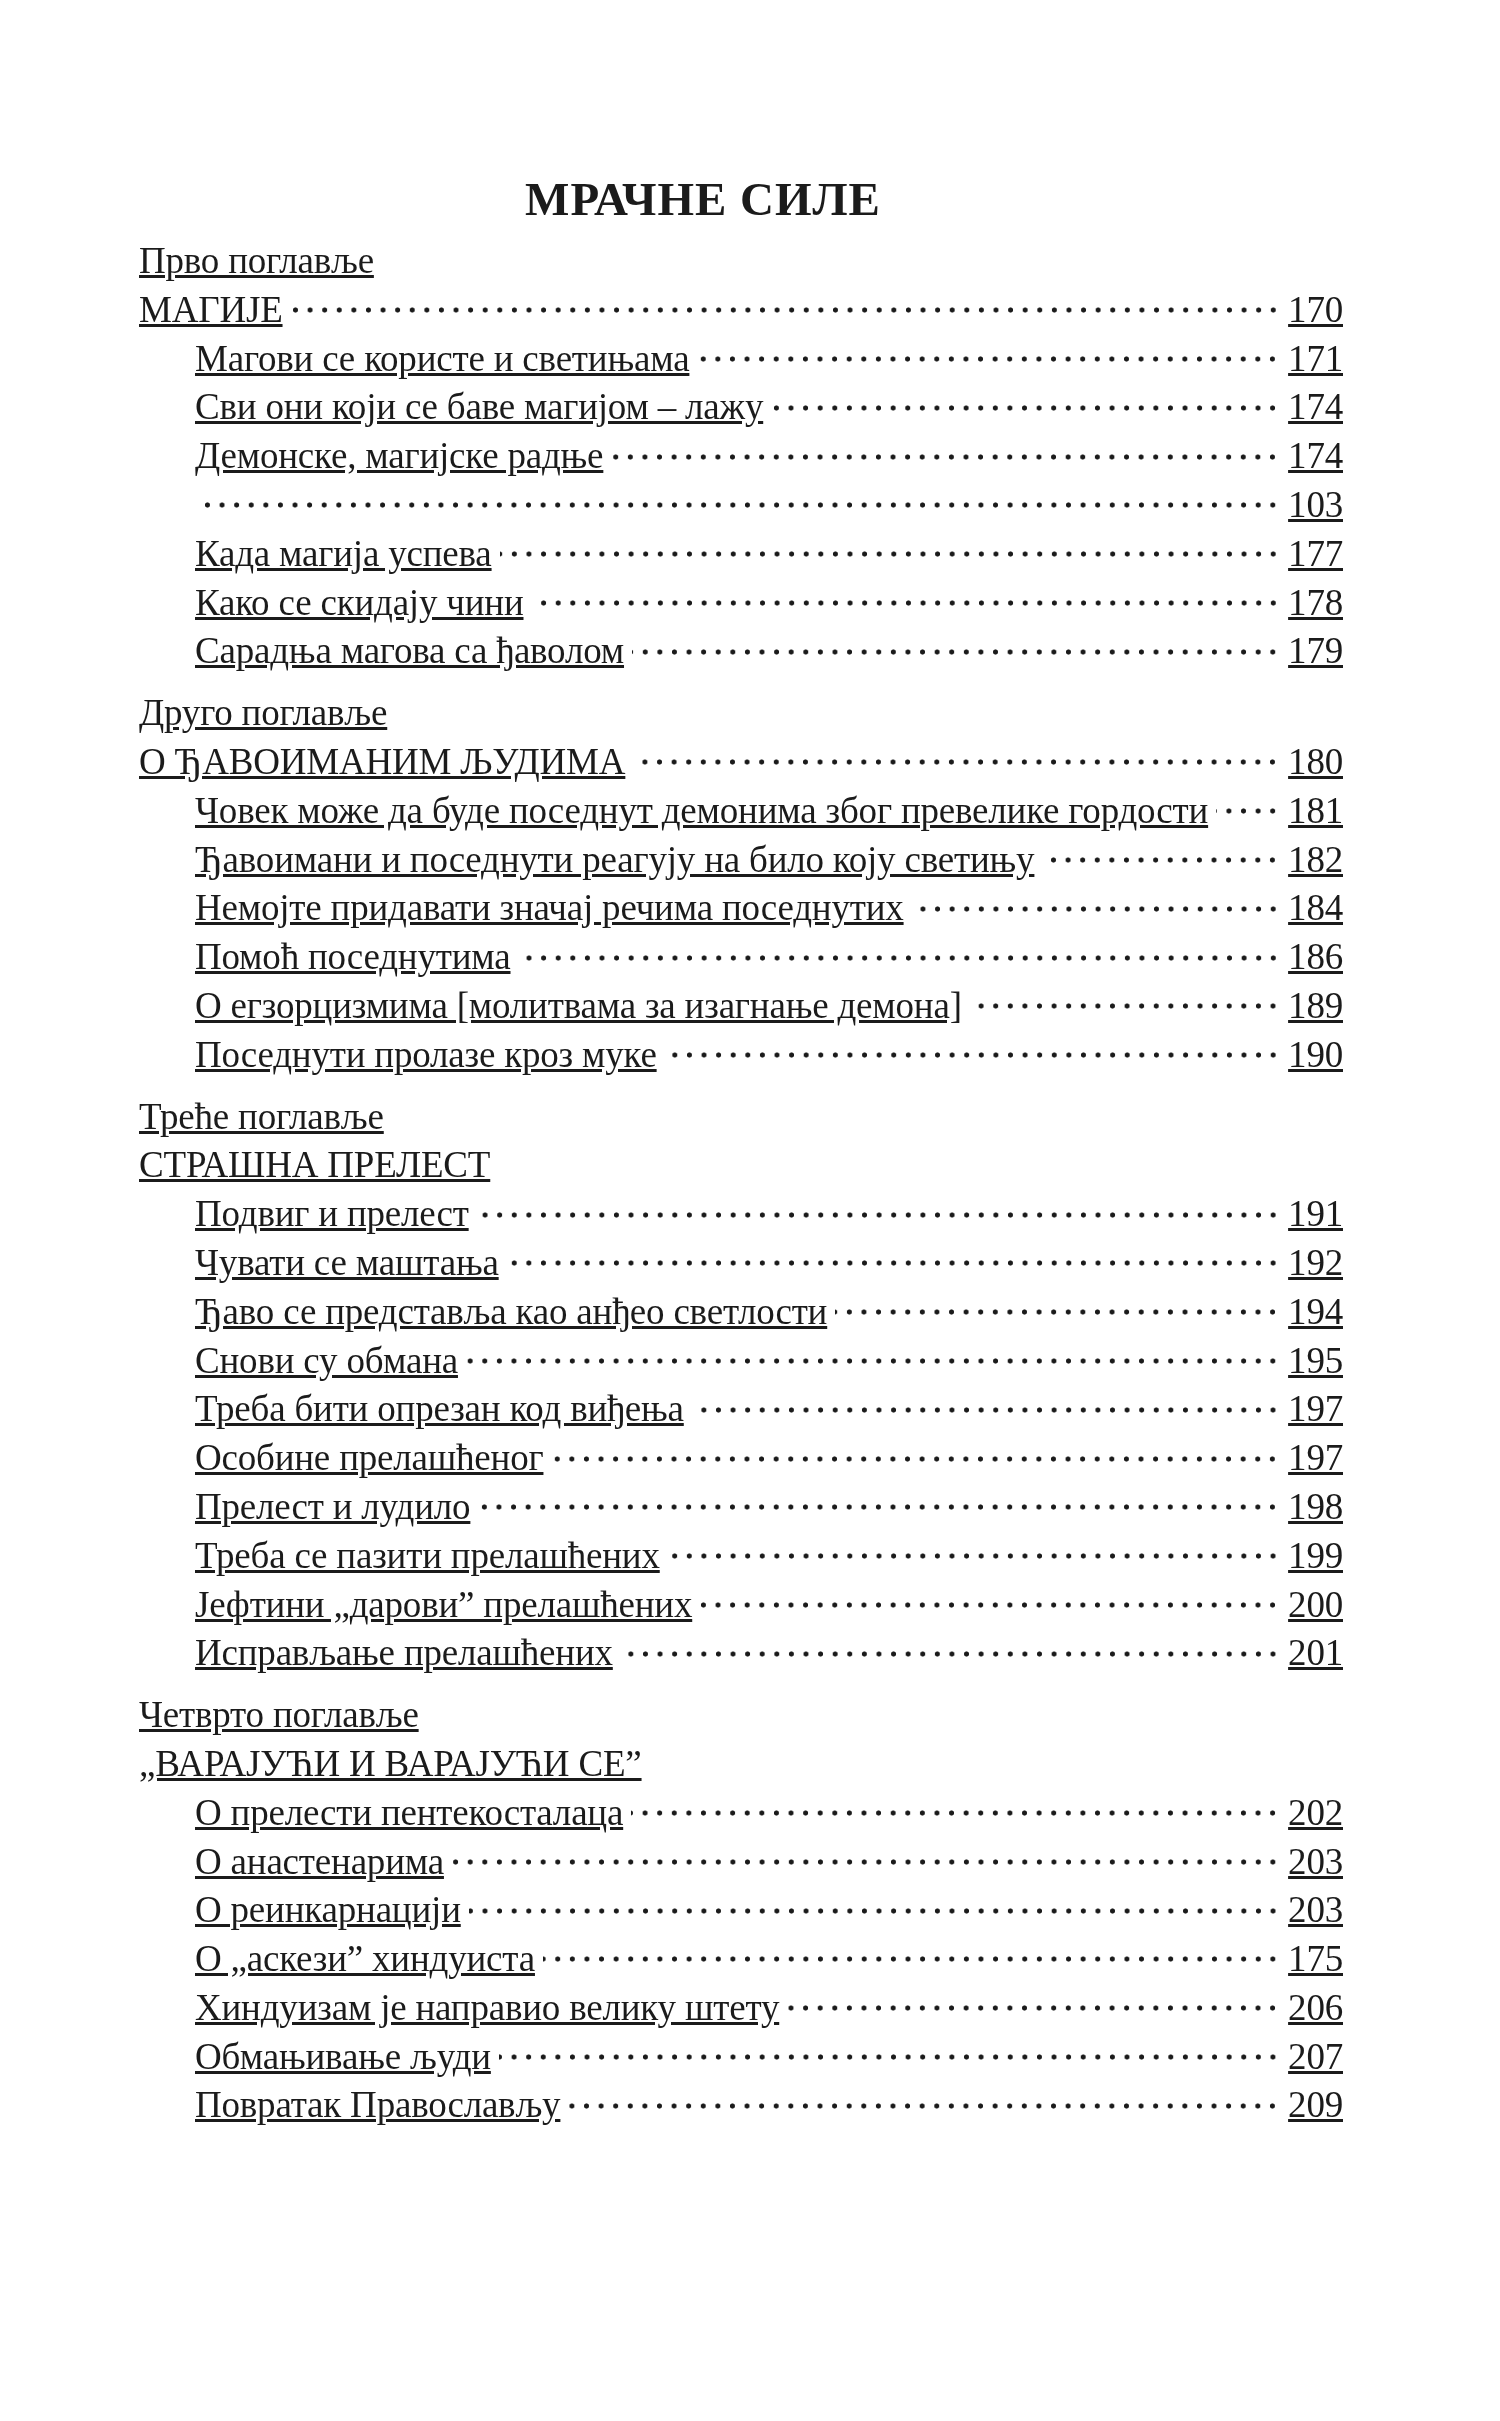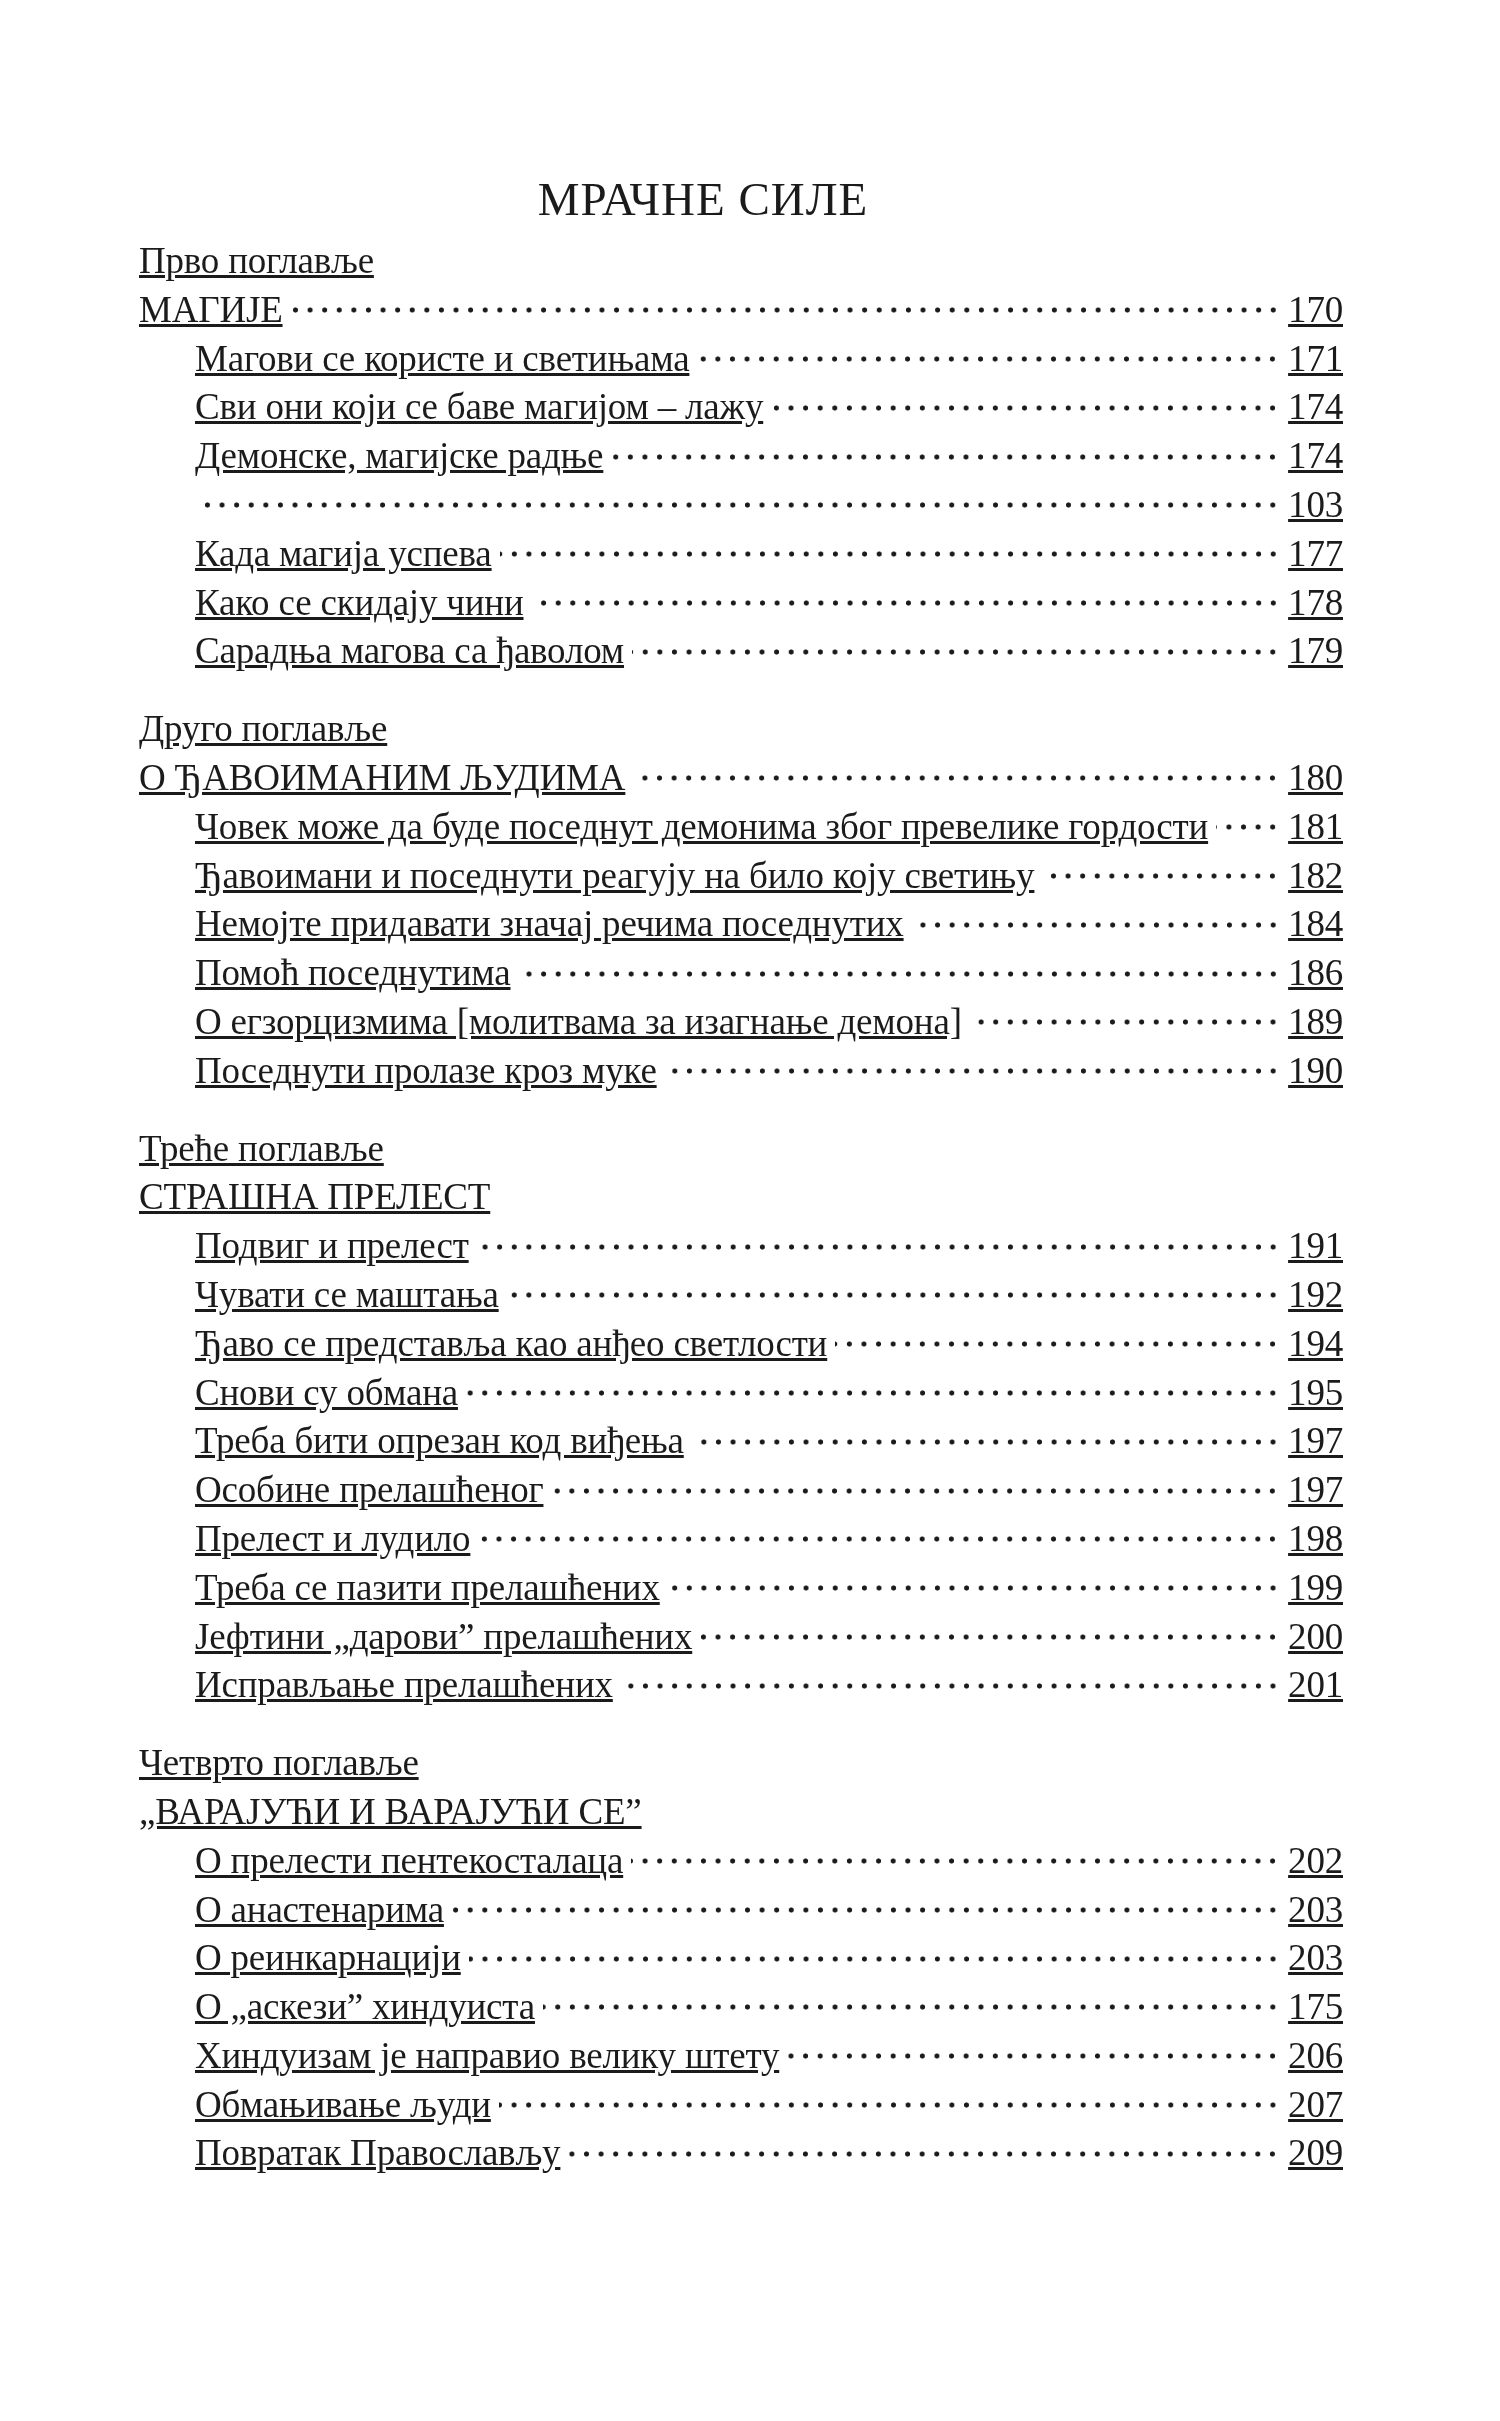--- a/index.html
+++ b/index.html
@@ -17,31 +17,31 @@
   }
   .page-title {
     position: absolute;
     top: 170px;
     left: 0;
     width: 1406px;
     margin: 0;
     text-align: center;
     font-size: 47px;
     line-height: 58px;
-    font-weight: 400;
+    font-weight: 700;
     letter-spacing: 1px;
   }
   .toc {
     position: absolute;
     top: 237px;
     left: 139px;
     width: 1204px;
   }
   .toc-section + .toc-section {
-    margin-top: 29px;
+    margin-top: 13px;
   }
   .row {
     display: flex;
     align-items: center;
     height: 48.8px;
     line-height: 48.8px;
     font-size: 37px;
     letter-spacing: -0.2px;
     white-space: nowrap;
     text-decoration: underline;

